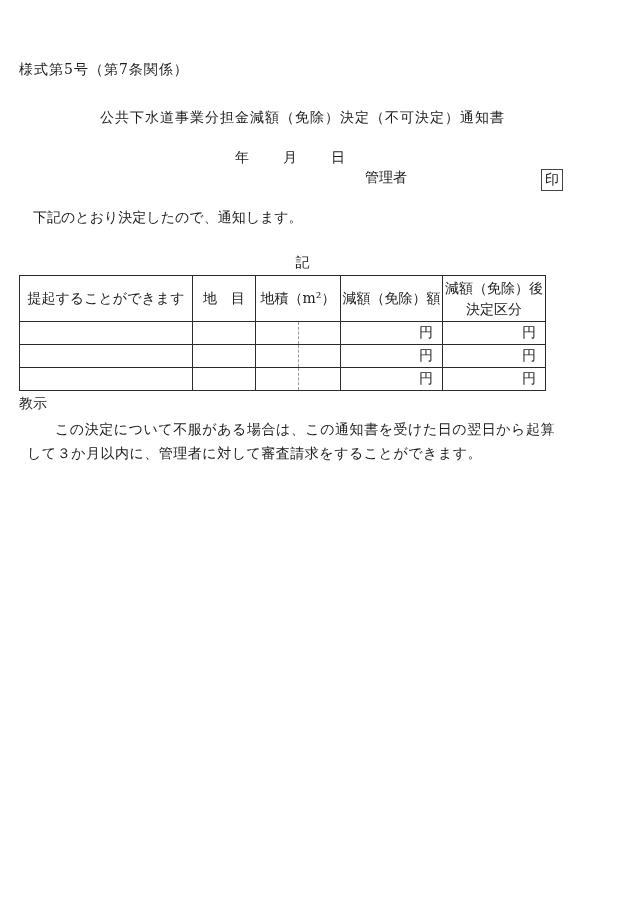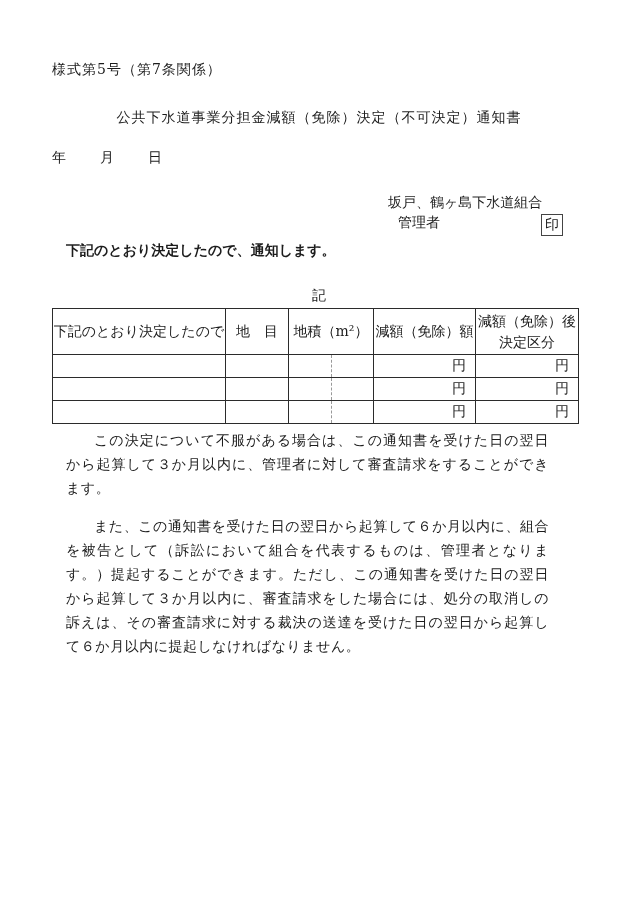--- a/index.html
+++ b/index.html
@@ -3,69 +3,68 @@
 <meta charset="utf-8">
 <style>
   html,body { margin:0; padding:0; background:#ffffff; }
   body {
     width:630px; height:903px;
     color:#1c1c1c;
     font-family:"DejaVu Serif","Liberation Serif",serif;
     font-size:14px;
     overflow:hidden;
   }
-  .page { box-sizing:border-box; width:630px; height:751px; padding:61px 67px 0 52px; }
+  .page { box-sizing:border-box; width:630px; height:751px; padding:61px 67px 0 19px; }
   .center-full { margin-left:-44px; margin-right:-67px; text-align:center; }
   .form-number { letter-spacing:1px; }
   .title { margin-top:30px; letter-spacing:1px; }
-  .date-line { margin-top:22px; text-align:left; letter-spacing:2px; }
+  .date-line { margin-top:22px; text-align:center; letter-spacing:2px; }
   .applicant-label { margin-top:4px; margin-left:16px; }
   .addr-label { margin-top:4px; margin-left:34px; }
   .name-row { margin-top:3px; margin-left:34px; }
   .honorific { margin-left:160px; }
   .org-line { margin-top:27px; margin-left:336px; }
   .manager-row { margin-top:2px; margin-left:346px; display:flex; justify-content:space-between; align-items:flex-start; height:24px;gap:16px; }
   .seal-box { border:1px solid #444; padding:1px 3px; line-height:1.25; }
-  .notice { margin-top:4px; margin-left:14px;font-weight:bold; }
+  .notice { margin-top:16px; margin-left:14px; }
   .record-heading { margin-top:27px; }
   .item { white-space:nowrap; }
   .item1 { margin-top:5px; }
   .item2 { margin-top:28px; }
   .item3 { margin-top:55px; }
   .item .lbl { margin-left:24px; }
   .checkbox { margin-left:21px; }
   .checkbox-2 { margin-left:30px; }
   .opt { margin-left:18px; }
   table { border-collapse:collapse; margin-top:3px; width:526px; table-layout:fixed; }
   th,td { border:1px solid #2b2b2b; padding:0; font-weight:normal; }
   th { text-align:center; line-height:1.5; }
   thead tr { height:46px; }
   tbody tr { height:23px; }
   .th-multi { white-space:pre-line; line-height:1.45; }
   td.yen { text-align:right; padding-right:9px; }
   td.area-cell { position:relative; }
   td.area-cell::after { content:""; position:absolute; left:50%; top:0; bottom:0; border-left:1px dashed #999; }
   .notes-heading { margin-top:4px; }
-  .note-para { margin:14px; text-align:justify; line-height:24px; text-indent:2em; letter-spacing:0.5px; }
+  .note-para { margin:8px; text-align:justify; line-height:24px; text-indent:2em; letter-spacing:0.5px; }
   .note-para.first { margin-top:4px; }
 </style>
 </head>
 <body>
 
 <div class="page">
 
   <div class="form-number">様式第5号（第7条関係）</div>
 
   <div class="title center-full">公共下水道事業分担金減額（免除）決定（不可決定）通知書</div>
 
   <div class="date-line">年　　月　　日</div>
 
 
   <div>
-    <div class="org-line">坂戸、鶴ヶ島下水道組合</div>
     <div class="manager-row">
       <span>管理者</span>
       <span class="seal-box">印</span>
     </div>
   </div>
 
   <div class="notice">下記のとおり決定したので、通知します。</div>
 
   <div class="record-heading center-full">記</div>
 
@@ -75,21 +74,21 @@
   <table>
     <colgroup>
       <col style="width:173px">
         <col style="width:63px">
         <col style="width:85px">
         <col style="width:102px">
         <col style="width:103px">
     </colgroup>
     <thead>
       <tr>
-        <th>下記のとおり決定したので</th>
+        <th>提起することができます</th>
         <th>地　目</th>
         <th>地積（m²）</th>
         <th>減額（免除）額</th>
         <th class="th-multi">減額（免除）後
 決定区分</th>
       </tr>
     </thead>
     <tbody>
       <tr>
         <td></td>
@@ -108,16 +107,16 @@
       <tr>
         <td></td>
         <td></td>
         <td class="area-cell"></td>
         <td class="yen">円</td>
         <td class="yen">円</td>
       </tr>
     </tbody>
   </table>
 
+  <div class="notes-heading">教示</div>
   <p class="note-para first">この決定について不服がある場合は、この通知書を受けた日の翌日から起算して３か月以内に、管理者に対して審査請求をすることができます。</p>
-  <p class="note-para">また、この通知書を受けた日の翌日から起算して６か月以内に、組合を被告として（訴訟において組合を代表するものは、管理者となります。）提起することができます。ただし、この通知書を受けた日の翌日から起算して３か月以内に、審査請求をした場合には、処分の取消しの訴えは、その審査請求に対する裁決の送達を受けた日の翌日から起算して６か月以内に提起しなければなりません。</p>
 
 </div>
 
 </body></html>

